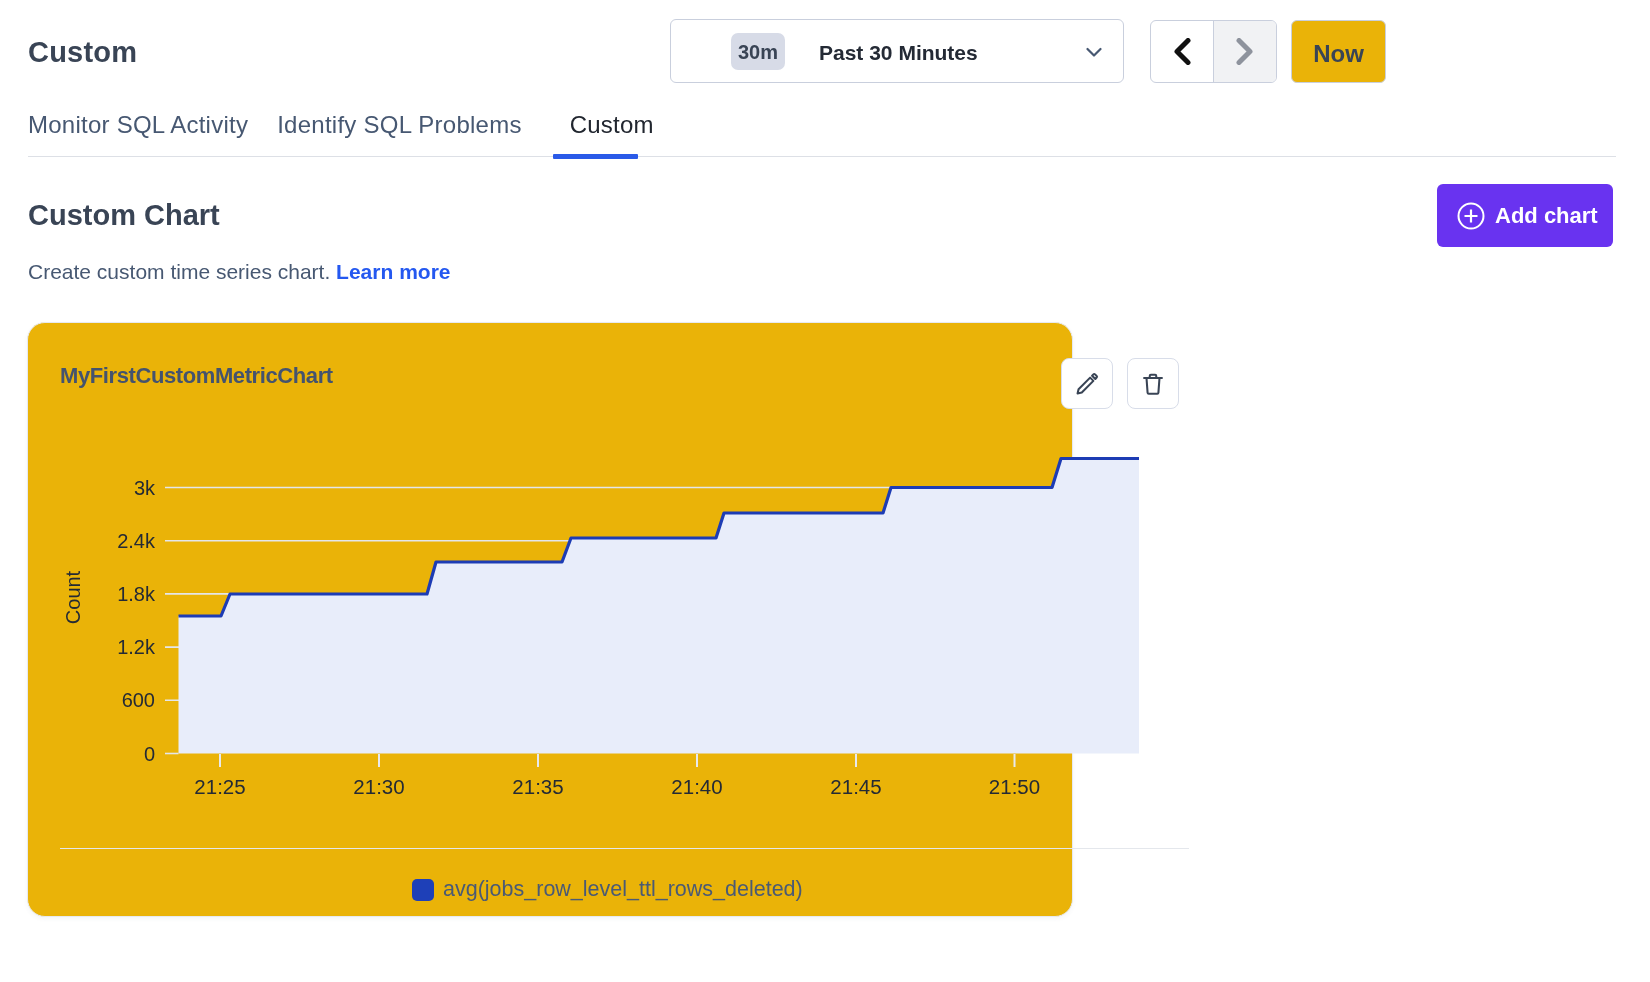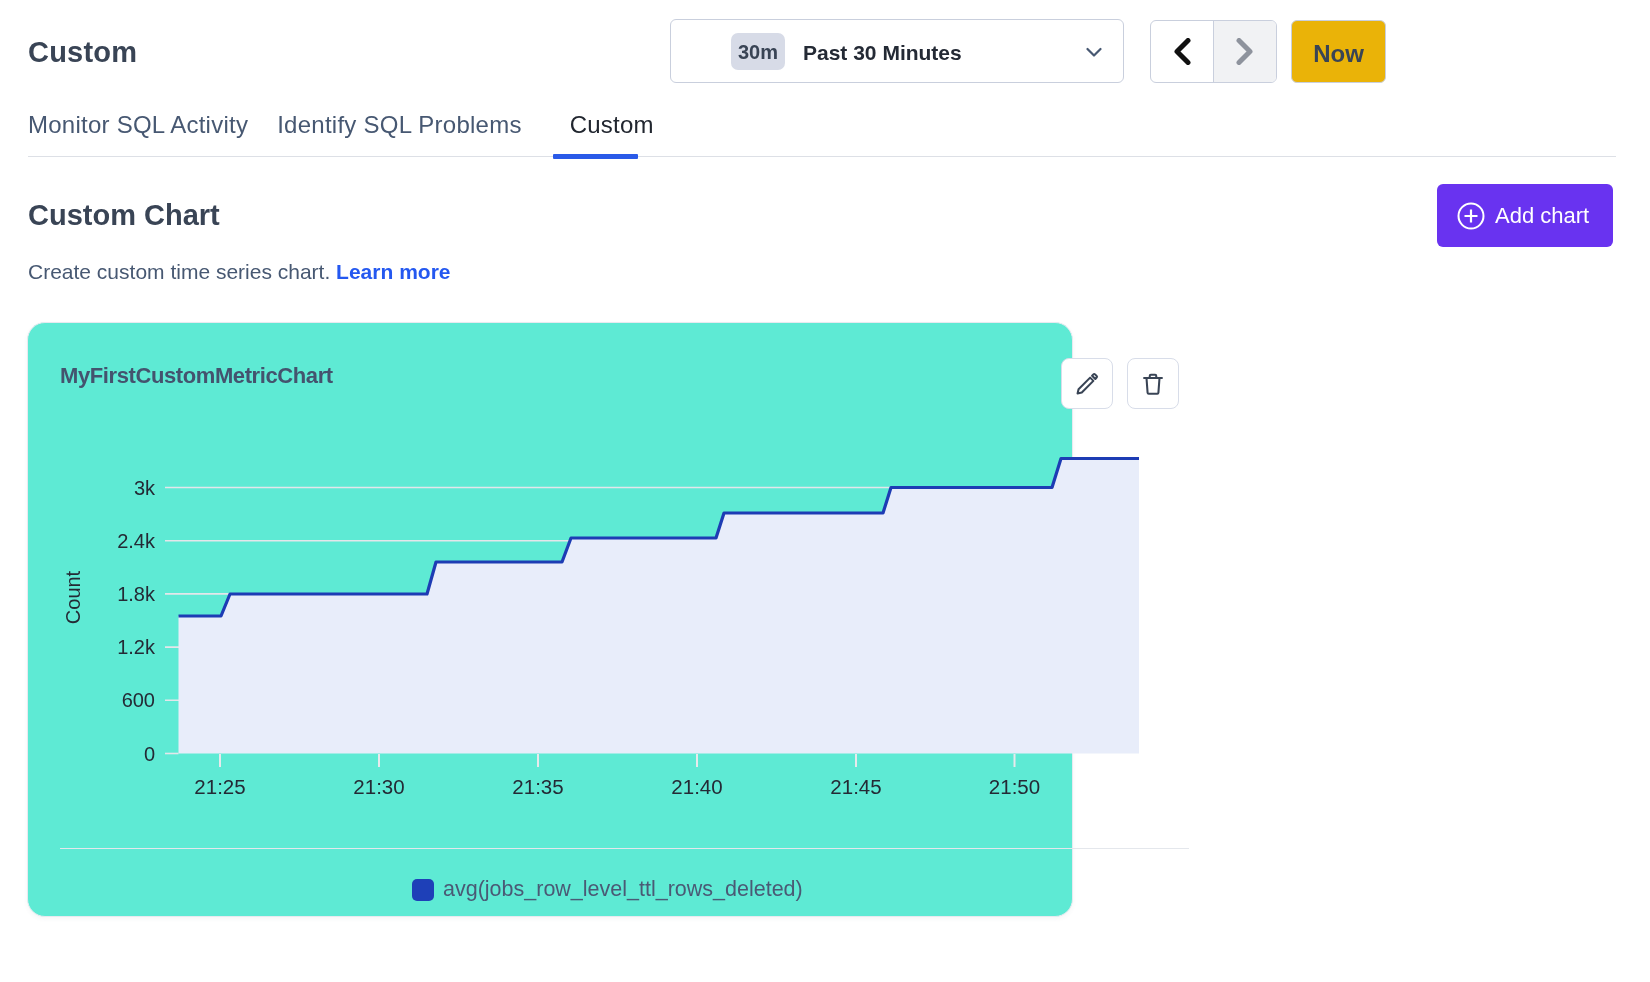--- a/index.html
+++ b/index.html
@@ -5,21 +5,21 @@
   * { margin:0; padding:0; box-sizing:border-box; }
   html,body { width:1650px; height:982px; background:#fff; font-family:"Liberation Sans", sans-serif; }
   .page { position:relative; width:1650px; height:982px; overflow:hidden; }
   .abs { position:absolute; }
 
   h1.metrics { left:28px; top:38px; font-size:29px; font-weight:bold; color:#394455; line-height:1; letter-spacing:0.2px; }
 
   
   .timebox { left:670px; top:19px; width:454px; height:64px; border:1px solid #c9cfdd; border-radius:6px; background:#fff; display:flex; align-items:center;padding-left:36px; }
   .badge30 { margin-left:24px; width:54px; height:37px; padding-top:3px; background:#d7dbe7; border-radius:7px; display:flex; align-items:center; justify-content:center; font-size:20px; font-weight:bold; color:#394455; }
-  .timetext { margin-left:18px; font-size:21px; font-weight:700; position:relative; top:2px; color:#242a35; }
+  .timetext { margin-left:34px; font-size:21px; font-weight:700; position:relative; top:2px; color:#242a35; }
   .chev-down { position:absolute; right:21px; top:23px; }
 
   
   .arrows { left:1150px; top:20px; width:127px; height:63px; border:1px solid #c9cfdd; border-radius:6px; background:#fff; display:flex; overflow:hidden; }
   .arrows .half { width:63.5px; height:100%; display:flex; align-items:center; justify-content:center; }
   .arrows .right { background:#f1f2f4; border-left:1px solid #c9cfdd; }
   .nowbtn { left:1291px; top:20px; width:95px; height:63px; border:1px solid #c9cfdd; border-radius:6px; background:#eab308; display:flex; align-items:center; justify-content:center; font-size:24px; font-weight:600; color:#394455; padding-top:5px; }
 
   
   .tabs { left:28px; top:111px; display:flex; font-size:24px; letter-spacing:0.25px; }
@@ -29,24 +29,24 @@
   .tabs .active { color:#21262f; font-weight:500; }
   .tabline { left:28px; top:156px; width:1588px; height:1px; background:#dde0e6; }
   .tabunder { left:553px; top:154px; width:85px; height:5px; background:#2a5ae8; border-radius:1px; }
 
   .h2 { left:28px; top:201px; font-size:29px; font-weight:bold; color:#394455; line-height:1; }
   .subtitle { left:28px; top:261px; font-size:21px; color:#475872; line-height:1; }
   .subtitle b { color:#2458f0; font-weight:600; }
 
   .addbtn { left:1437px; top:184px; width:176px; height:63px; background:#6933f0; border-radius:6px; display:flex; align-items:center; color:#fff; }
   .addbtn svg { margin-left:20px; }
-  .addbtn span { margin-left:10px; font-size:22px; font-weight:400; }
+  .addbtn span { margin-left:10px; font-size:22px; font-weight:700; }
 
   
-  .card { left:27px; top:322px; width:1046px; height:595px; background:#5eead4; border:1px solid #e7eaf0; border-radius:18px; box-shadow:0 2px 4px rgba(60,70,90,0.05); }
+  .card { left:27px; top:322px; width:1046px; height:595px; background:#eab308; border:1px solid #e7eaf0; border-radius:18px; box-shadow:0 2px 4px rgba(60,70,90,0.05); }
   .cardtitle { left:32px; top:42px; font-size:22px; font-weight:bold; color:#44536e; line-height:1; letter-spacing:-0.4px; }
   .iconbtn { width:52px; height:51px; border:1px solid #d8dde9; border-radius:8px; background:#fff; display:flex; align-items:center; justify-content:center; }
   .legend { left:384px; top:554px; display:flex; align-items:center; }
   .legend .sq { width:22px; height:22px; background:#1e40b8; border-radius:5px; }
   .legend .lt { margin-left:9px; font-size:21.5px; color:#4a5a75; }
   .sep { left:32px; top:525px; width:1129px; height:1px; background:#e4e7ec; }
 </style>
 </head>
 <body>
 <div class="page">

